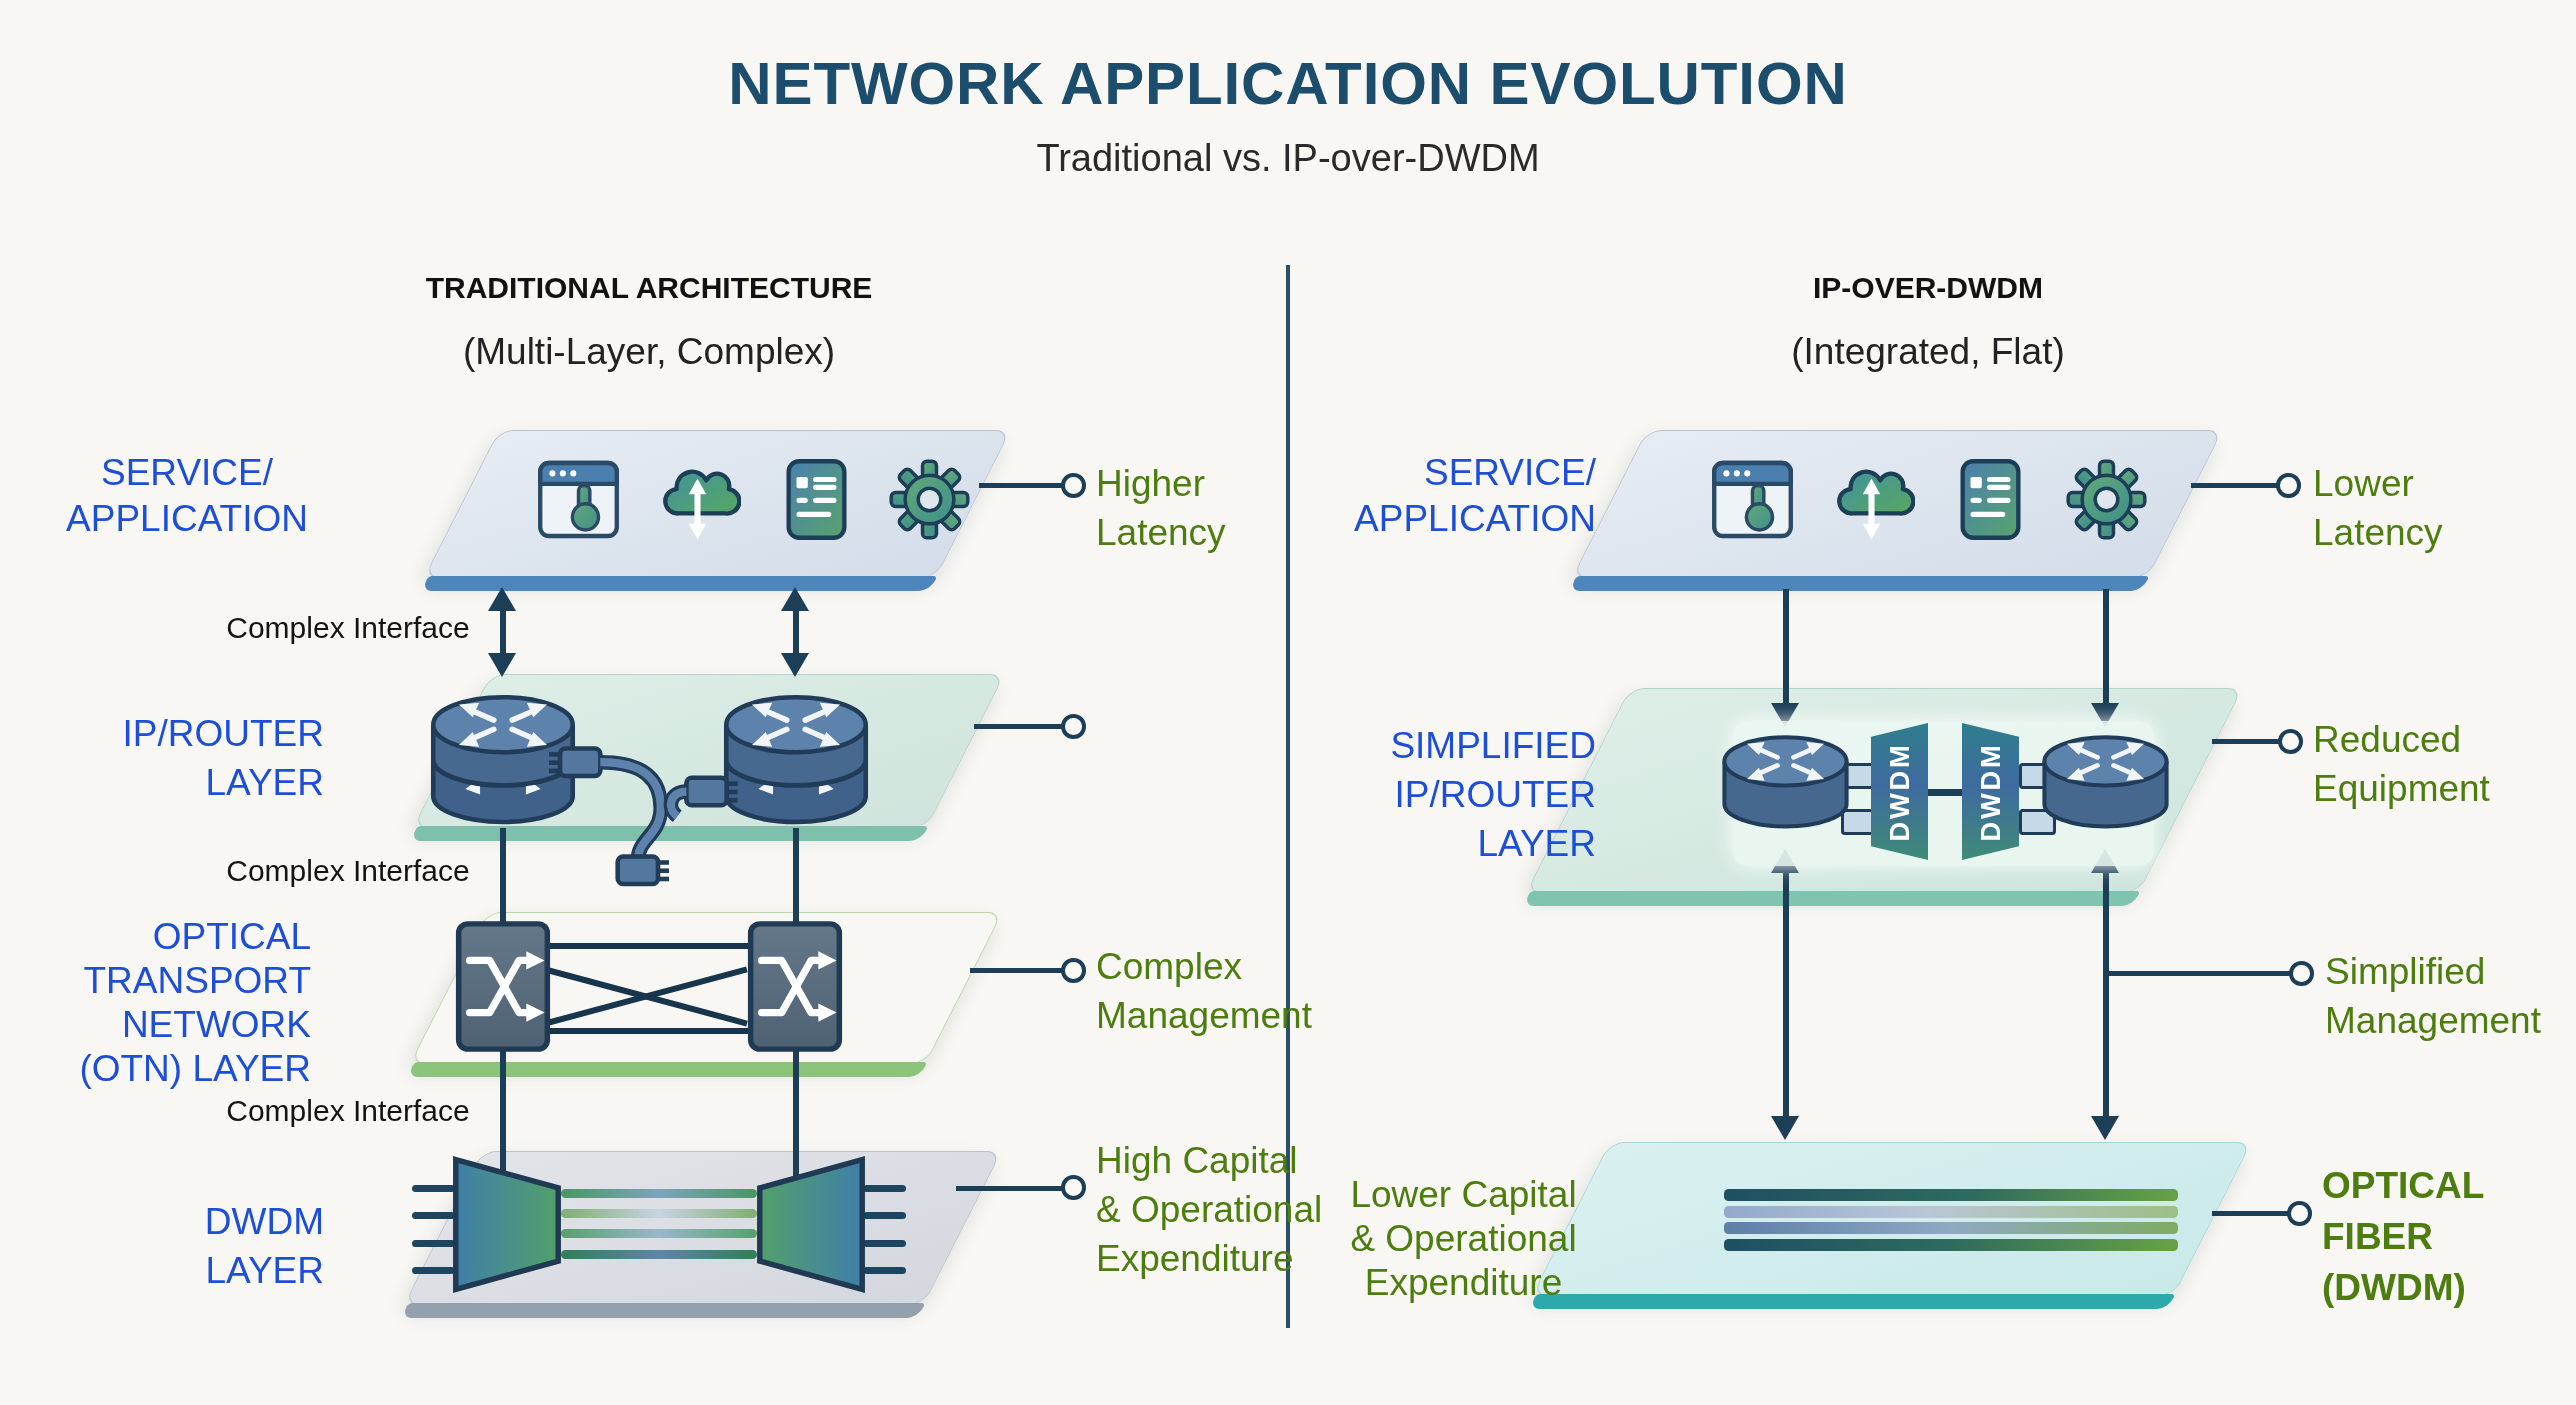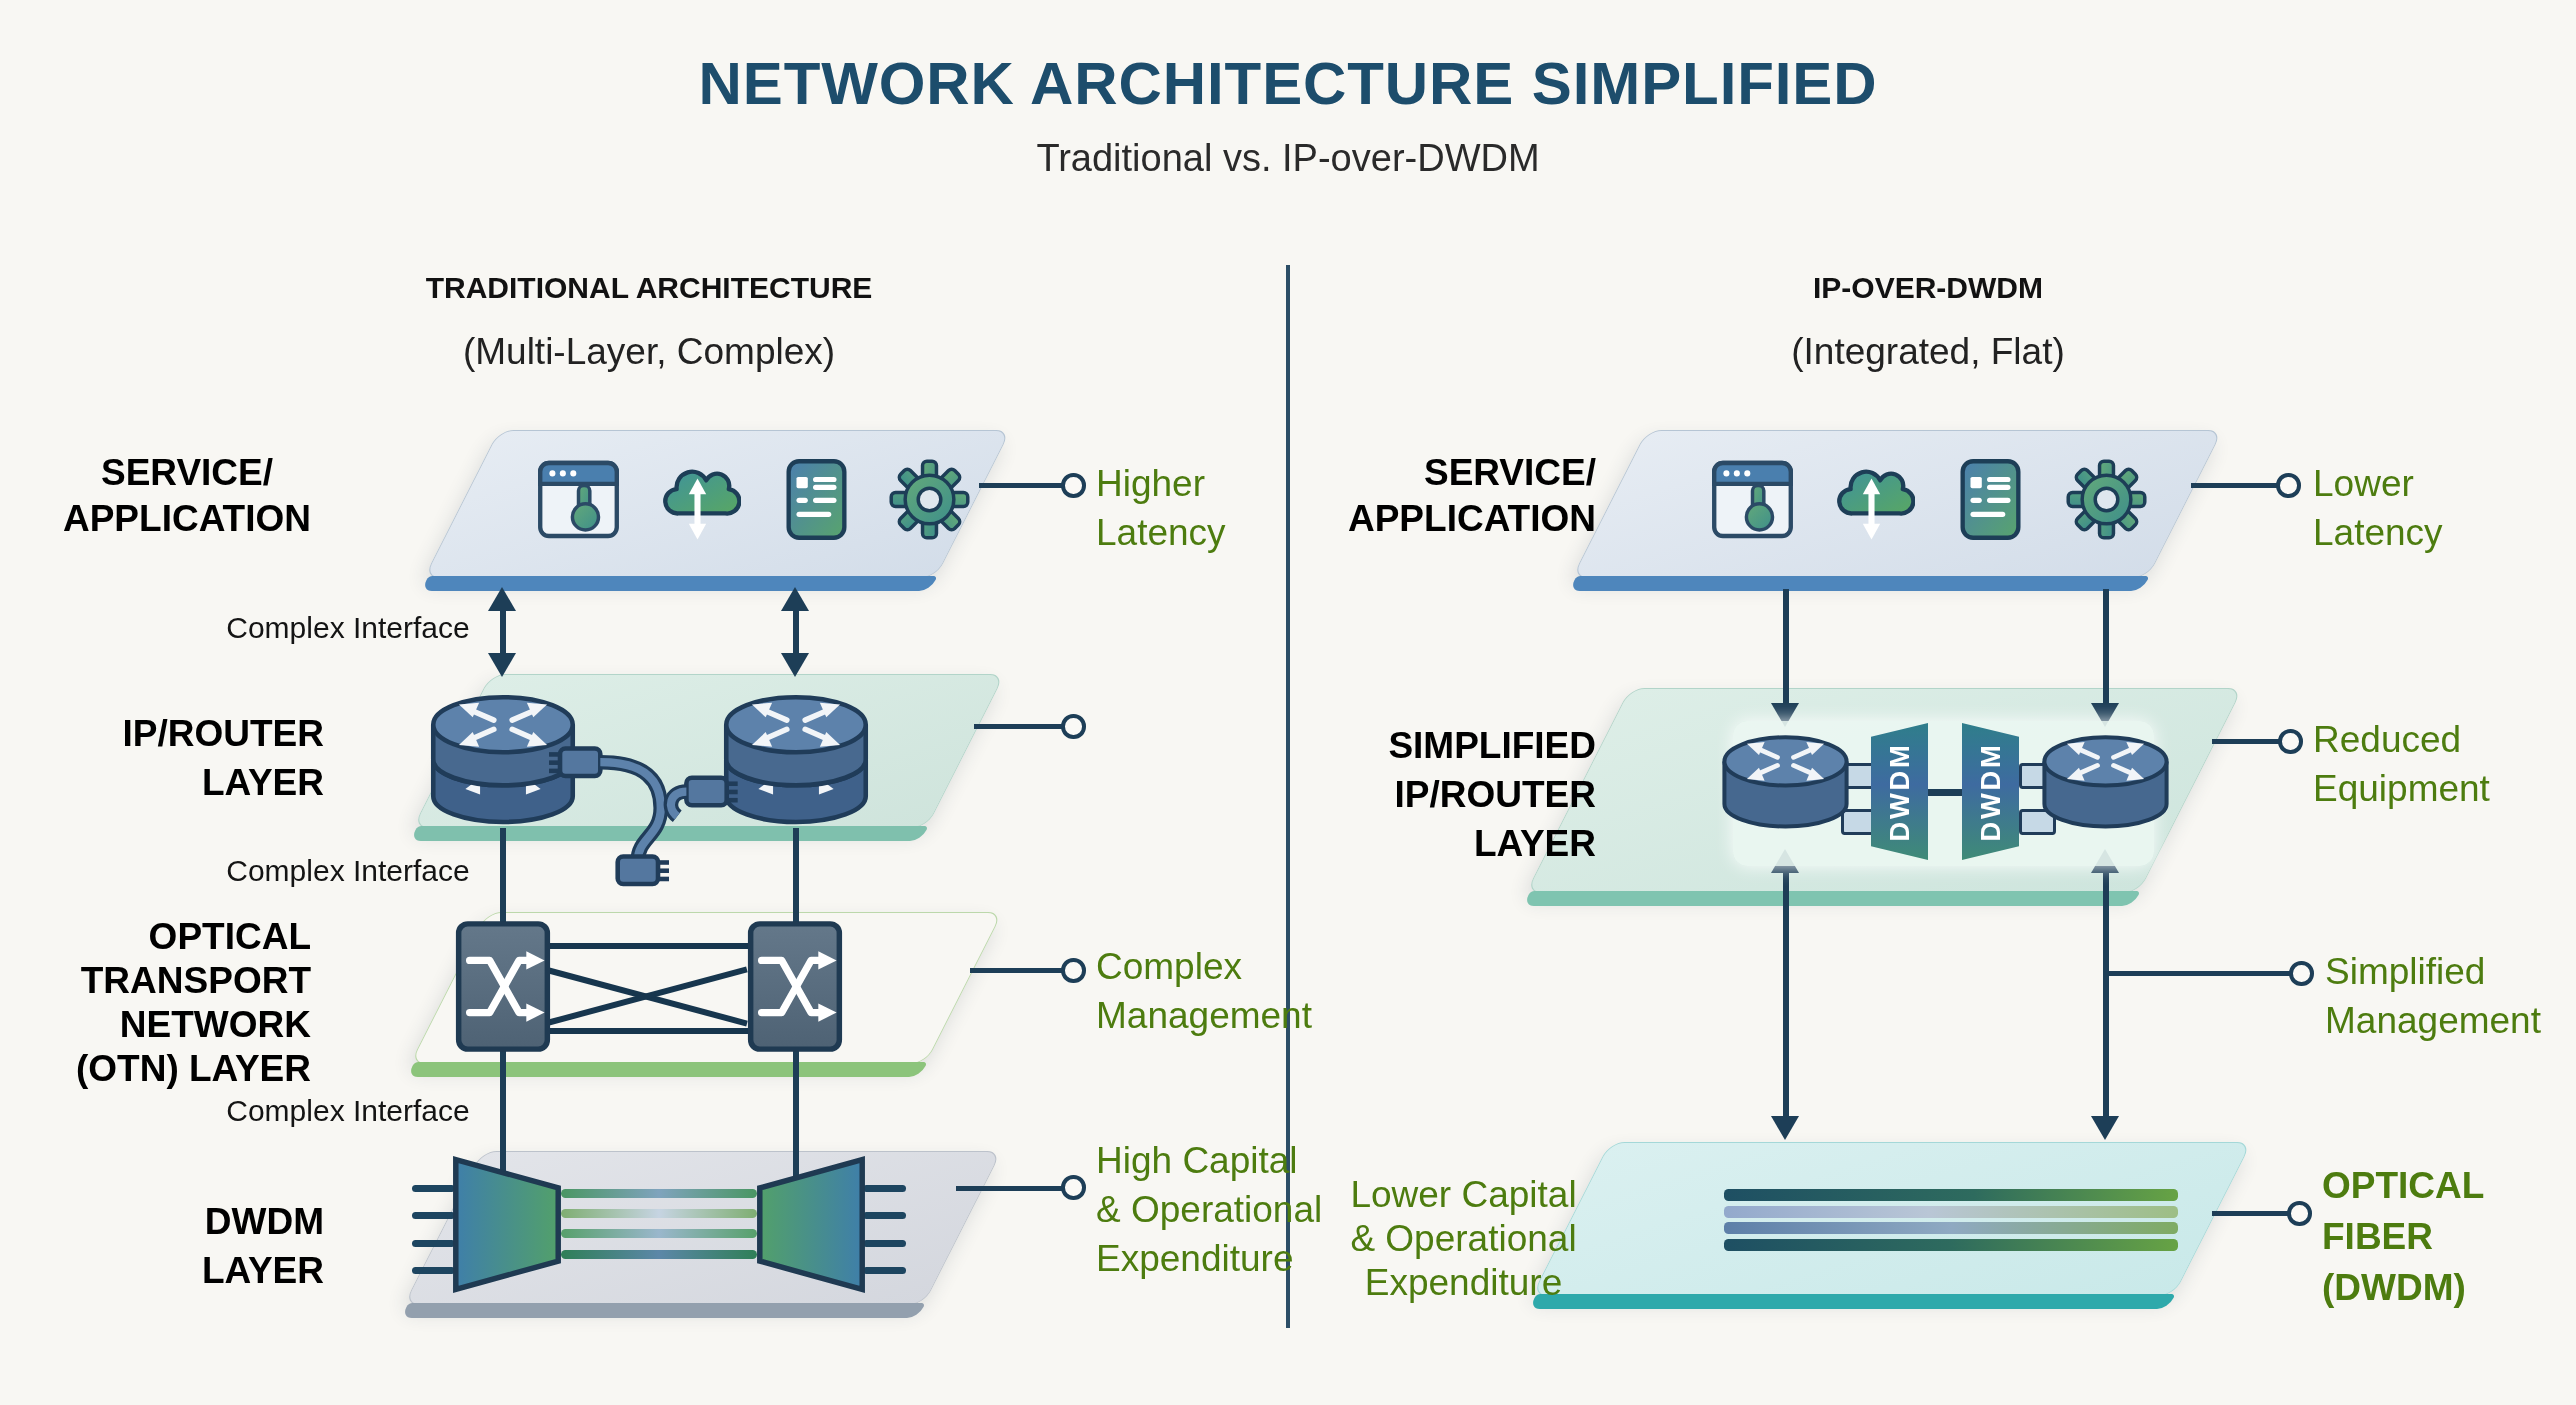--- a/index.html
+++ b/index.html
@@ -10,21 +10,21 @@
   .title{left:0;top:49px;width:2576px;text-align:center;font-size:60px;font-weight:800;
          color:#1d4d6c;letter-spacing:0.9px;}
   .subtitle{left:0;top:137px;width:2576px;text-align:center;font-size:38px;color:#2a2a2a;}
   .colhead{width:1006px;text-align:center;font-size:30px;font-weight:800;color:#121212;top:271px;}
   .colsub{width:1006px;text-align:center;font-size:37px;color:#222;top:331px;}
   .divider{left:1286px;top:265px;width:3.7px;height:1063px;background:#2c4e66;}
   .layer{position:absolute;transform:skewX(-27deg);transform-origin:0 0;border-radius:14.6px;
          box-shadow:0 9.1px 18.3px rgba(40,60,80,.14);}
   .layer::after{content:"";position:absolute;left:2.7px;right:-1.8px;bottom:-13.7px;height:14.6px;
          background:var(--edge);border-radius:5.5px 5.5px 14.6px 14.6px;}
-  .lbl{font-weight:700;font-size:37px;line-height:46px;color:#000000;}
+  .lbl{font-weight:400;font-size:37px;line-height:46px;color:#1d4ed8;}
   .ann{font-size:37px;line-height:49px;color:#4d7c0f;margin-top:22px;}
   .bold{font-weight:800;}
   .ctr{text-align:center;} .rgt{text-align:right;}
   .iface{width:302px;text-align:center;font-size:30px;font-weight:500;color:#141414;}
   .vline{width:5.5px;background:#1d3e57;}
   .hline{height:4.6px;background:#1d3e57;}
   .tri{width:0;height:0;}
   .tri-down{border-left:14.6px solid transparent;border-right:14.6px solid transparent;border-top:24px solid #1d3e57;}
   .tri-up{border-left:14.6px solid transparent;border-right:14.6px solid transparent;border-bottom:24px solid #1d3e57;}
   .node{width:16.5px;height:16.5px;background:#faf9f6;border:4.6px solid #1d3e57;border-radius:50%;}
@@ -154,21 +154,21 @@
           <rect x="42" y="6" width="16" height="88" rx="5" transform="rotate(45 50 50)"></rect>
           <rect x="42" y="6" width="16" height="88" rx="5" transform="rotate(90 50 50)"></rect>
           <rect x="42" y="6" width="16" height="88" rx="5" transform="rotate(135 50 50)"></rect>
           <circle cx="50" cy="50" r="28"></circle>
         </g>
         <circle cx="50" cy="50" r="13" fill="#dfe7ee" stroke="#1d3e57" stroke-width="4"></circle>
       </symbol>
     </defs>
   </svg>
 
-  <div class="abs title">NETWORK ARCHITECTURE SIMPLIFIED</div>
+  <div class="abs title">NETWORK APPLICATION EVOLUTION</div>
   <div class="abs subtitle">Traditional vs. IP-over-DWDM</div>
   <div class="abs divider"></div>
 
   <div class="abs colhead" style="left:146px;">TRADITIONAL ARCHITECTURE</div>
   <div class="abs colsub" style="left:146px;">(Multi-Layer, Complex)</div>
   <div class="abs colhead" style="left:1425px;">IP-OVER-DWDM</div>
   <div class="abs colsub" style="left:1425px;">(Integrated, Flat)</div>
 
   <div class="layer" style="left:499px;top:430px;width:510px;height:146px;--edge:#4e86bc;background:linear-gradient(160deg,#e6ecf3,#d3dde9);border:1.8px solid #b6c5d4;"></div>
   <div class="layer" style="left:491px;top:674px;width:512px;height:152px;--edge:#7fc0ad;background:linear-gradient(160deg,#ddeee7,#cfe4dc);border:1.8px solid #b2d4c9;"></div>

